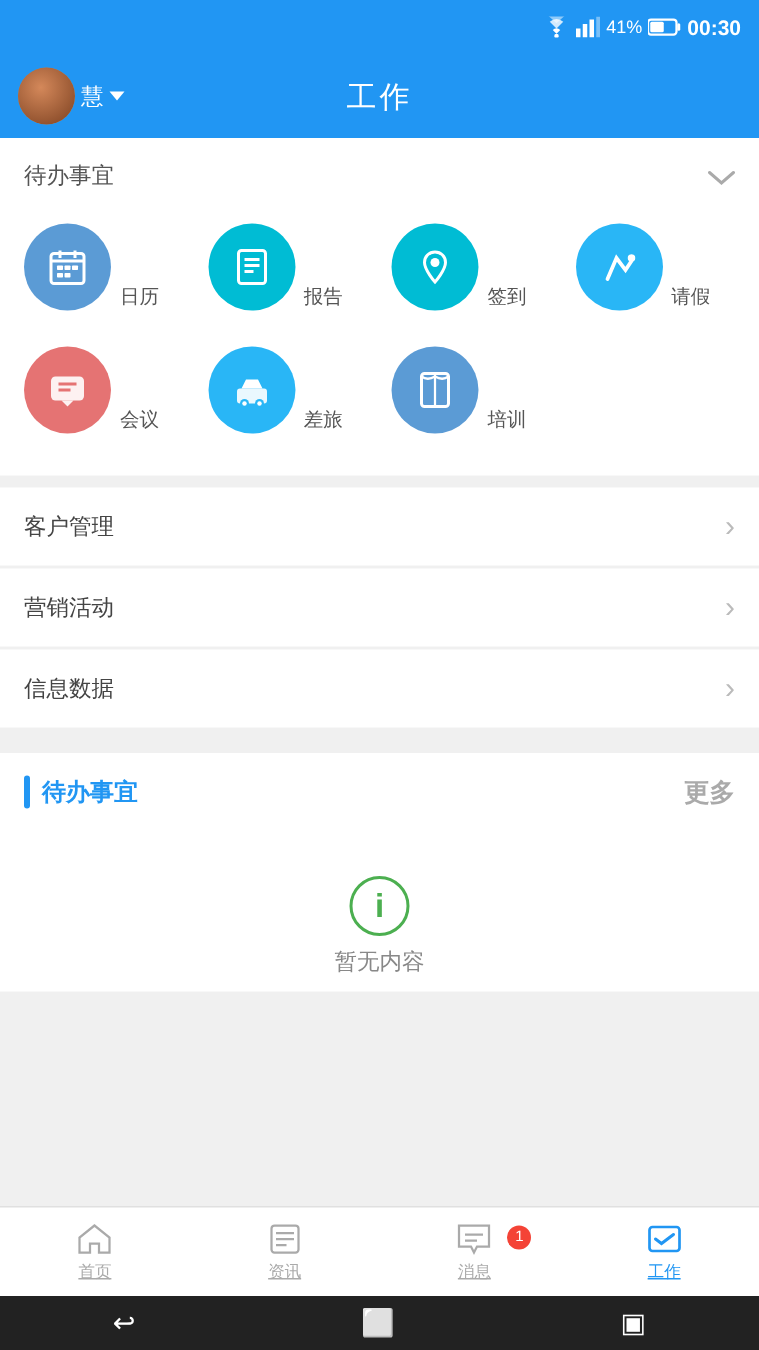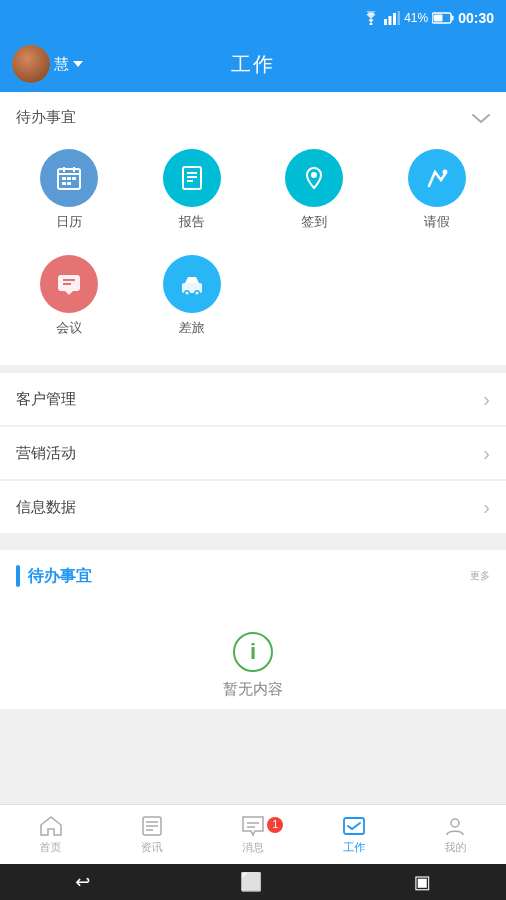--- a/index.html
+++ b/index.html
@@ -107,22 +107,21 @@
       color: #555;
     }
     .icon-grid {
       display: grid;
       grid-template-columns: repeat(4, 1fr);
       gap: 0;
       padding: 0 8px;
     }
     .icon-item {
       display: flex;
-      flex-direction: column;
-      align-items: center;
+      align-items: flex-end;
       padding: 12px 8px;
       gap: 6px;
     }
     .icon-circle {
       width: 58px;
       height: 58px;
       border-radius: 50%;
       display: flex;
       align-items: center;
       justify-content: center;
@@ -186,22 +185,23 @@
       height: 22px;
       background: #2196F3;
       border-radius: 2px;
     }
     .todo-title {
       font-size: 16px;
       color: #2196F3;
       font-weight: 600;
     }
     .more-text {
-      font-size: 10px;
+      font-size: 17px;
       color: #aaa;
+      font-weight: bold;
     }
     .todo-empty {
       display: flex;
       flex-direction: column;
       align-items: center;
       justify-content: center;
       padding: 30px 0 10px;
       gap: 8px;
     }
     .info-circle {
@@ -239,20 +239,21 @@
       flex-direction: column;
       align-items: center;
       justify-content: center;
       gap: 3px;
       cursor: pointer;
       position: relative;
     }
     .nav-label {
       font-size: 11px;
       color: #aaa;
+      text-decoration: underline;
     }
     .nav-label.active { color: #2196F3; }
     .badge {
       position: absolute;
       top: 2px;
       right: 20%;
       background: #F44336;
       color: white;
       font-size: 10px;
       min-width: 16px;
@@ -409,20 +410,31 @@
             <path d="M7 13 L10 7 L18 7 L21 13 Z" fill="white"></path>
             <circle cx="9" cy="23" r="3" fill="#29B6F6"></circle>
             <circle cx="9" cy="23" r="1.5" fill="white"></circle>
             <circle cx="19" cy="23" r="3" fill="#29B6F6"></circle>
             <circle cx="19" cy="23" r="1.5" fill="white"></circle>
           </svg>
         </div>
         <span class="icon-label">差旅</span>
       </div>
 
+      <div class="icon-item">
+        <div class="icon-circle color-blue">
+          <svg width="28" height="28" viewBox="0 0 28 28" fill="none">
+            <rect x="5" y="3" width="18" height="22" rx="2" stroke="white" stroke-width="2"></rect>
+            <line x1="14" y1="3" x2="14" y2="25" stroke="white" stroke-width="1.5"></line>
+            <path d="M5 5 Q9 8 14 5" stroke="white" stroke-width="1.5" fill="none"></path>
+            <path d="M14 5 Q19 8 23 5" stroke="white" stroke-width="1.5" fill="none"></path>
+          </svg>
+        </div>
+        <span class="icon-label">培训</span>
+      </div>
     </div>
   </div>
 
   <div class="collapsible-section">
     <div class="collapsible-header">
       <span class="collapsible-title">客户管理</span>
       <span class="chevron-right">›</span>
     </div>
   </div>
   <div style="height:1px;background:#f0f0f0;"></div>
@@ -489,27 +501,20 @@
   </div>
 
   <div class="nav-item">
     <svg width="24" height="22" viewBox="0 0 24 22" fill="none">
       <rect x="2" y="3" width="20" height="16" rx="2" stroke="#2196F3" stroke-width="1.8"></rect>
       <polyline points="6,11 10,14 18,8" stroke="#2196F3" stroke-width="2" stroke-linecap="round" fill="none"></polyline>
     </svg>
     <span class="nav-label active">工作</span>
   </div>
 
-  <div class="nav-item">
-    <svg width="22" height="22" viewBox="0 0 22 22" fill="none">
-      <circle cx="11" cy="8" r="4" stroke="#aaa" stroke-width="1.5"></circle>
-      <path d="M3 20 C3 15 19 15 19 20" stroke="#aaa" stroke-width="1.5" fill="none"></path>
-    </svg>
-    <span class="nav-label">我的</span>
-  </div>
 
 </div>
 
 <div class="system-bar">
   <div class="sys-btn">↩</div>
   <div class="sys-btn">⬜</div>
   <div class="sys-btn">▣</div>
 </div>
 
 </body></html>

